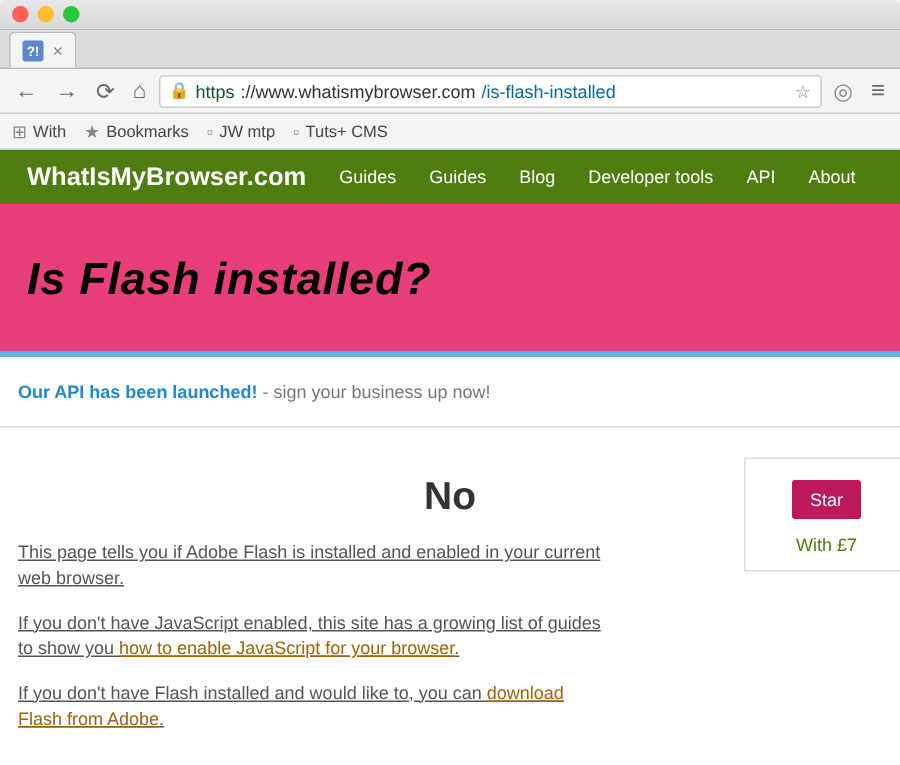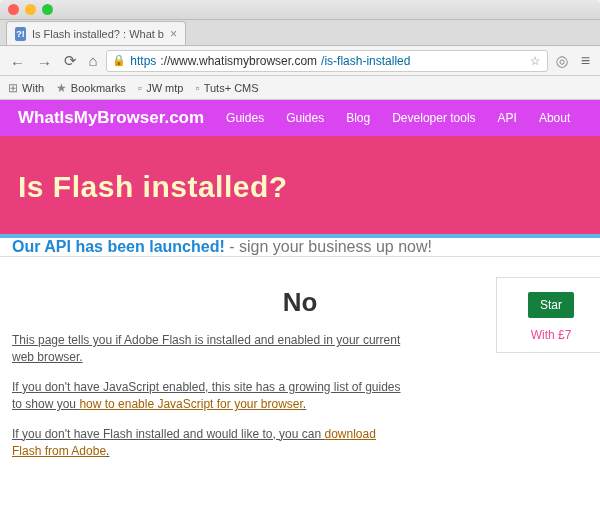--- a/index.html
+++ b/index.html
@@ -12,65 +12,64 @@
 
   .tabs { height:26px; background:#dcdcdc; display:flex; align-items:flex-end; padding-left:6px; border-bottom:1px solid #bbb; }
   .tab { background:#f4f4f4; border:1px solid #bbb; border-bottom:none; height:24px; display:flex; align-items:center; padding:0 8px; border-radius:4px 4px 0 0; font-size:11px; color:#555; max-width:180px; overflow:hidden; white-space:nowrap; gap:6px; }
   .fav { width:14px; height:14px; background:#5b89c9; color:#fff; font-size:9px; font-weight:bold; display:flex; align-items:center; justify-content:center; border-radius:2px; }
   .tab-x { color:#888; font-size:12px; }
 
   .toolbar { height:30px; background:#f4f4f4; display:flex; align-items:center; padding:0 6px; gap:4px; border-bottom:1px solid #ccc; }
   .tb-icon { color:#666; font-size:15px; padding:2px 4px; cursor:default; }
   .omni { flex:1; height:22px; border:1px solid #ccc; border-radius:3px; background:#fff; display:flex; align-items:center; padding:0 6px; font-size:12px; gap:4px; overflow:hidden; }
   .lock { color:#4caf50; font-size:11px; }
-  .scheme { color:#0369a1; }
+  .scheme { color:#14532d; }
   .path { color:#0369a1; }
   .star { margin-left:auto; color:#888; }
   .disc { color:#888; }
   .ham { color:#666; font-size:16px; padding:2px 4px; }
 
   .bkbar { height:24px; background:#f4f4f4; border-bottom:1px solid #ccc; display:flex; align-items:center; padding:0 8px; gap:12px; font-size:11px; color:#444; }
   .bk { display:flex; align-items:center; gap:4px; cursor:default; }
   .bk .ic { font-size:12px; color:#888; }
 
   .page { position:relative; background:#fff; height:410px; overflow:hidden; }
 
-  .sitehdr { background:#d946ef; color:#fff; height:36px; display:flex; align-items:center; padding:0 18px; gap:22px; font-size:12px; }
+  .sitehdr { background:#4d7c0f; color:#fff; height:36px; display:flex; align-items:center; padding:0 18px; gap:22px; font-size:12px; }
   .brand { font-weight:bold; font-size:17px; }
 
-  .hero { background:#e83e7b; color:#fef9c3; padding:34px 18px 30px; border-bottom:4px solid #5db6e6; }
+  .hero { background:#e83e7b; color:#000000; padding:34px 18px 30px; border-bottom:4px solid #5db6e6;font-style:italic; }
   .hero h1 { margin:0; font-size:30px; font-weight:bold; letter-spacing:0.5px; }
 
-  .notice { border-bottom:1px solid #ddd; padding:0 12px; font-size:16px; }
+  .notice { border-bottom:1px solid #ddd; padding:16px 12px; font-size:12px; }
   .notice .link { color:#1e88d6; font-weight:bold; }
   .notice .rest { color:#777; }
 
   .main { padding:10px 12px 12px; position:relative; }
   .answer { text-align:center; font-size:26px; font-weight:bold; margin:20px 0 14px; }
   .para { font-size:12px; color:#555; margin:0 0 12px; line-height:1.45; max-width:390px;text-decoration:underline; }
   .para a { color:#a16207; text-decoration:underline; cursor:default; }
 
   .side { position:absolute; top:20px; right:-6px; width:110px; border:1px solid #ddd; padding:14px 10px 10px; text-align:center; background:#fff; overflow:hidden; }
   .side-h { color:#888; font-size:16px; line-height:1.3; margin-bottom:12px; }
-  .side-btn { background:#15803d; color:#fff; padding:6px 12px; border-radius:2px; display:inline-block; font-size:12px; margin-bottom:10px; }
-  .side-sub { font-size:12px; color:#ec4899; }
+  .side-btn { background:#be185d; color:#fff; padding:6px 12px; border-radius:2px; display:inline-block; font-size:12px; margin-bottom:10px; }
+  .side-sub { font-size:12px; color:#4d7c0f; }
 </style>
 </head>
 <body>
 
 <div class="window-bar">
   <div class="tl r"></div>
   <div class="tl y"></div>
   <div class="tl g"></div>
 </div>
 
 <div class="tabs">
   <div class="tab">
     <span class="fav">?!</span>
-    <span>Is Flash installed? : What b</span>
     <span class="tab-x">×</span>
   </div>
 </div>
 
 <div class="toolbar">
   <span class="tb-icon">←</span>
   <span class="tb-icon">→</span>
   <span class="tb-icon">⟳</span>
   <span class="tb-icon">⌂</span>
   <div class="omni">

